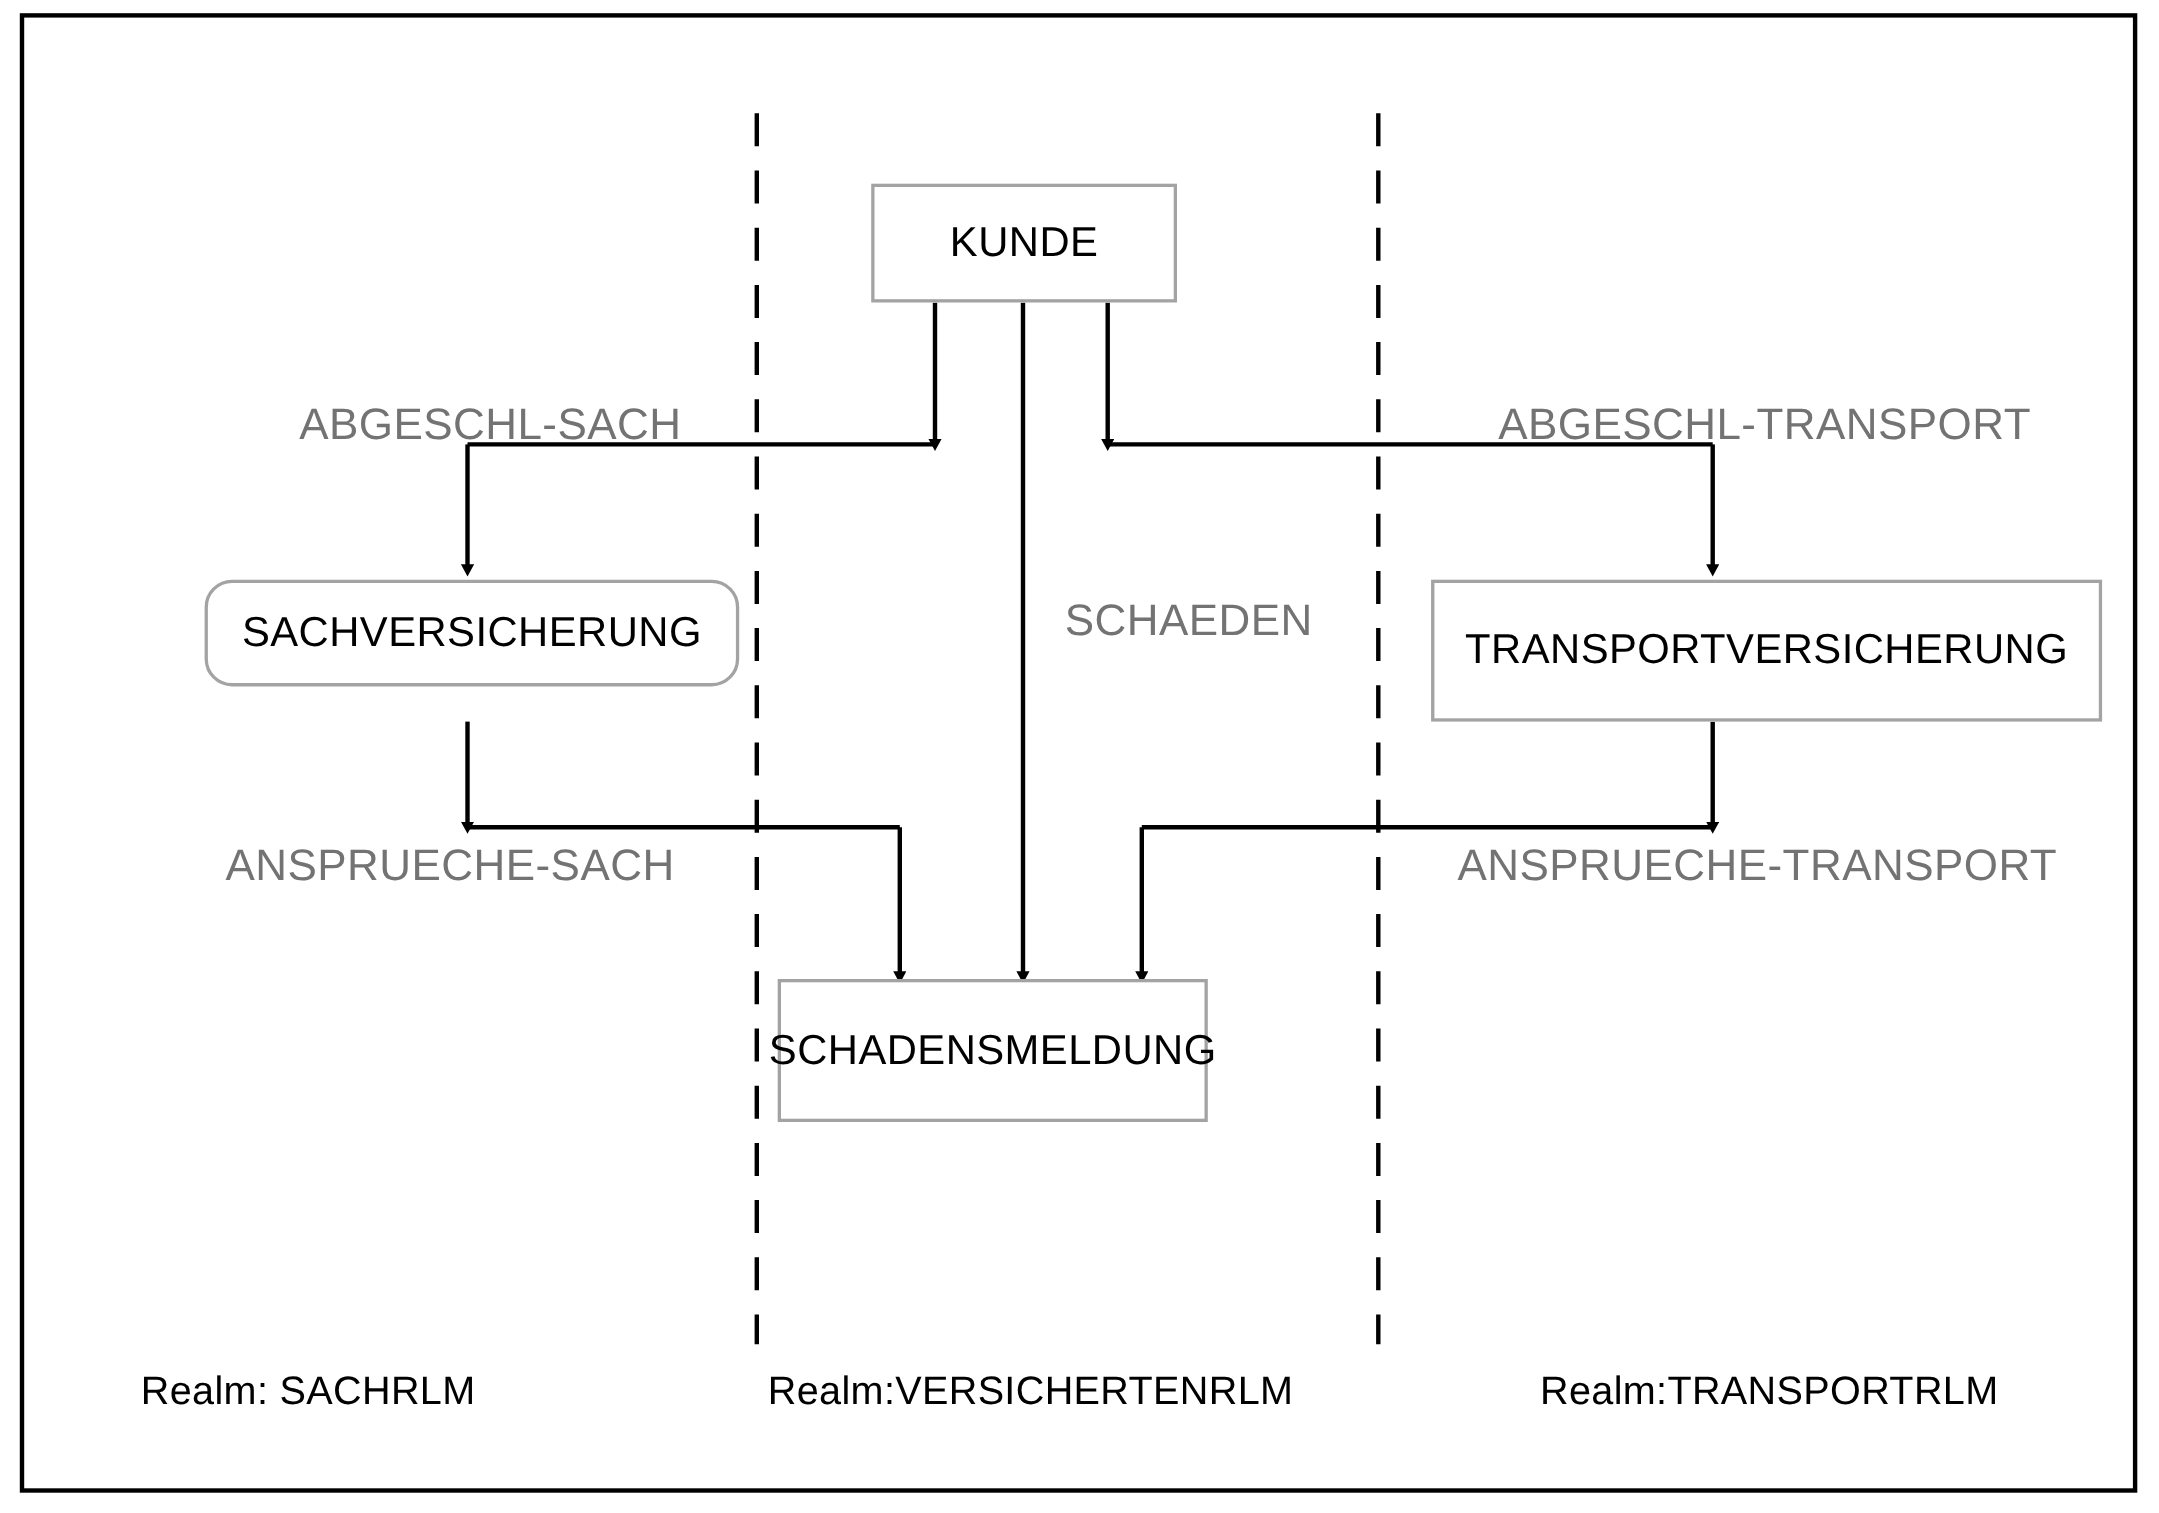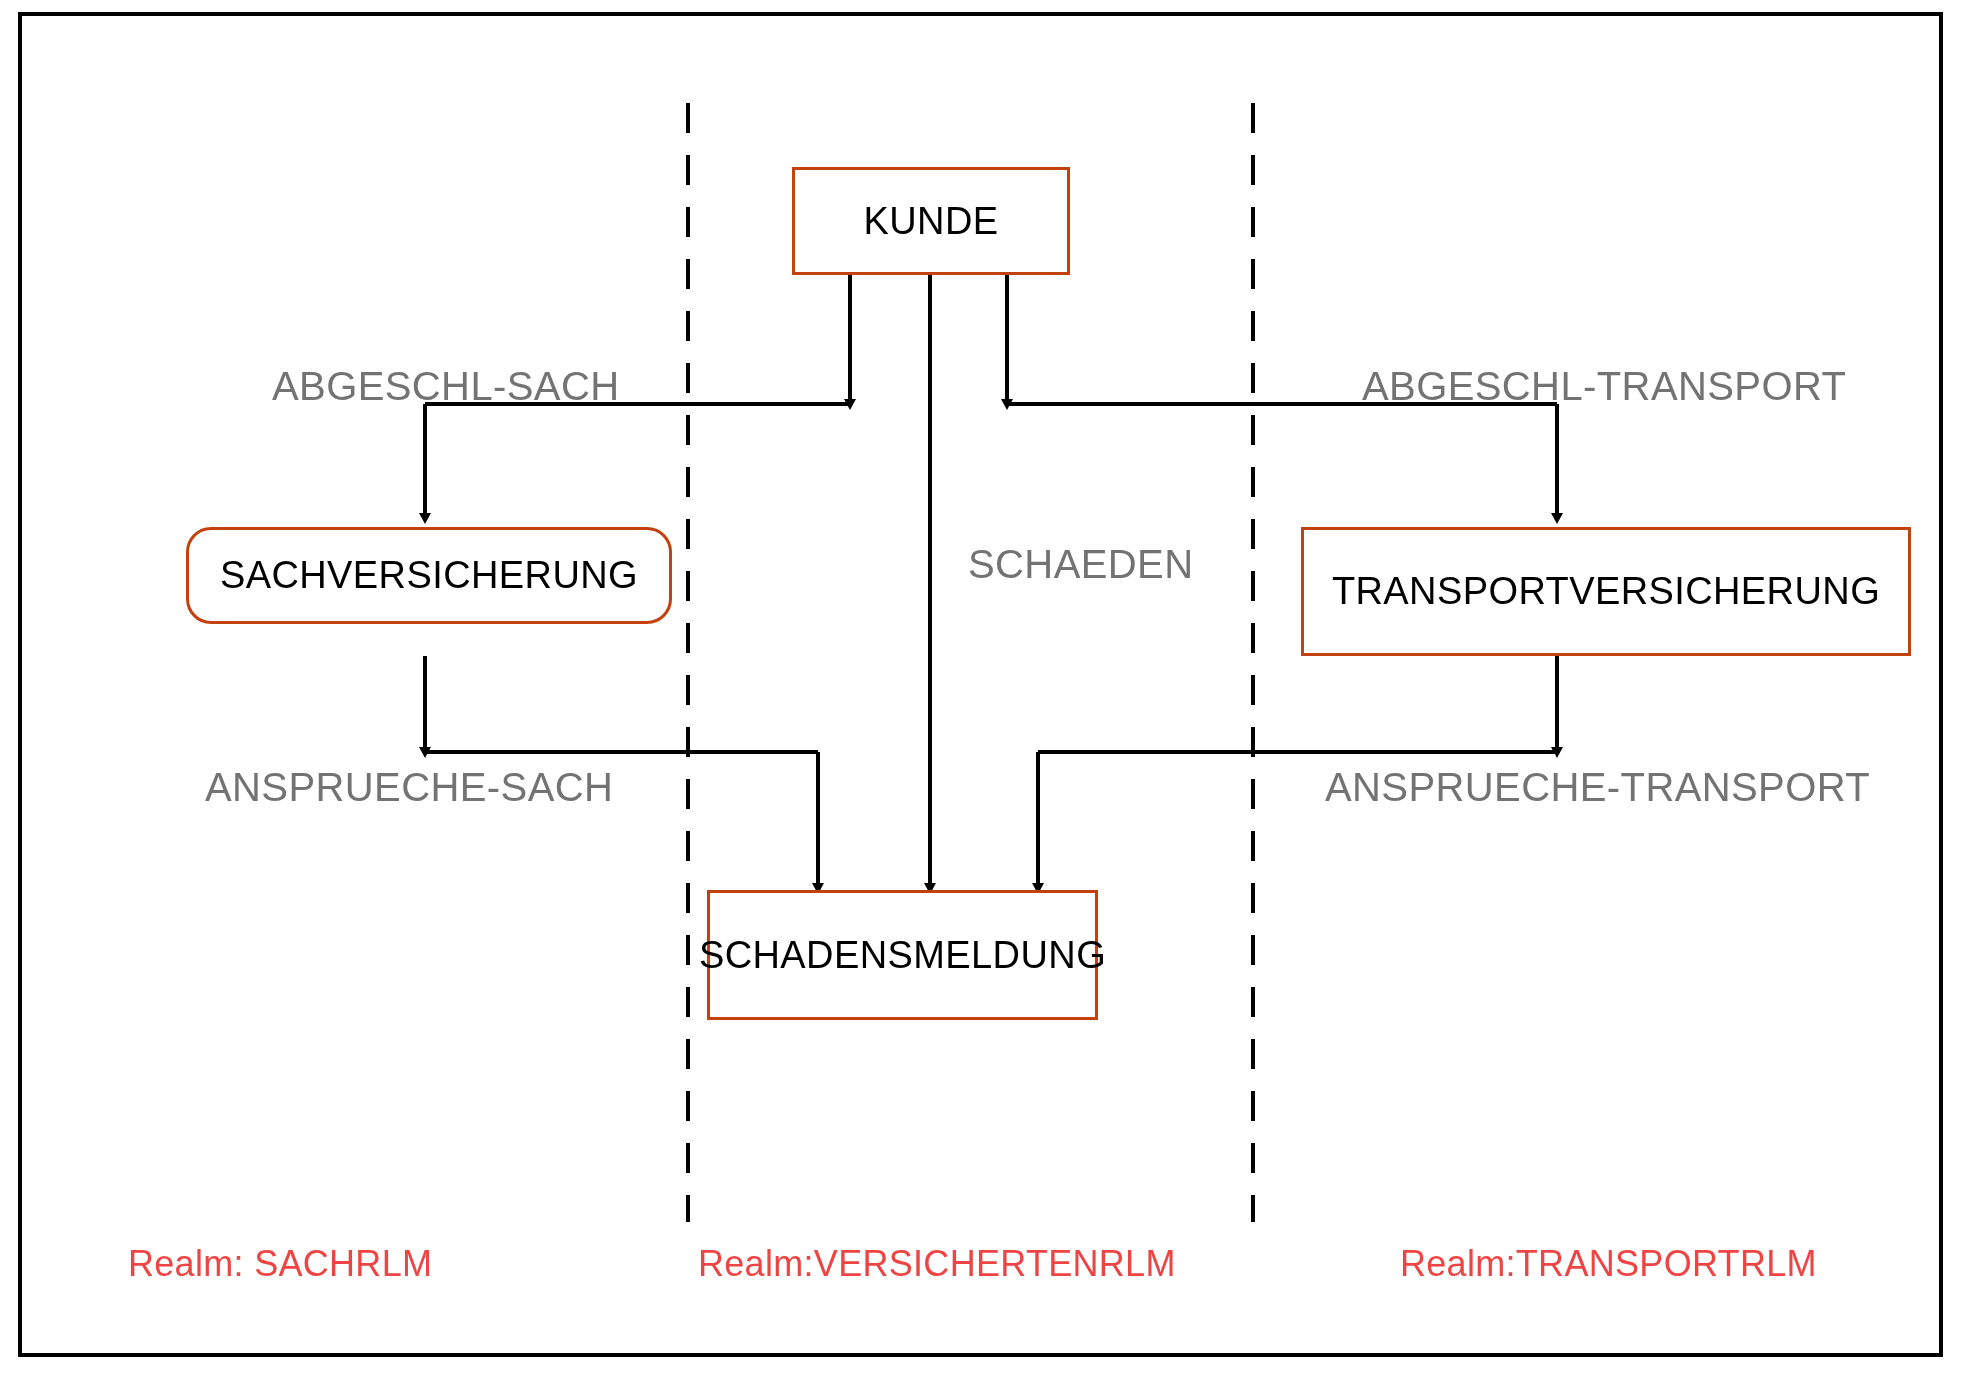--- a/index.html
+++ b/index.html
@@ -30,41 +30,41 @@
   svg.layer {
     position: absolute;
     left: 0;
     top: 0;
     width: 1963px;
     height: 1375px;
     pointer-events: none;
   }
   .node {
     position: absolute;
-    border: 3px solid #c2410c;
+    border: 3px solid #a3a3a3;
     background: #ffffff;
     box-sizing: border-box;
     display: flex;
     align-items: center;
     justify-content: center;
     color: #000000;
     font-size: 38px;
     letter-spacing: 0.4px;
     white-space: nowrap;
   }
   .lbl {
     position: absolute;
     color: #737373;
     font-size: 40px;
     white-space: nowrap;
     letter-spacing: 0.4px;
   }
   .realm-lbl {
     position: absolute;
-    color: #ef4444;
+    color: #000000;
     font-size: 36px;
     white-space: nowrap;
     letter-spacing: 0.3px;
   }
 </style>
 </head>
 <body>
 
 <div id="canvas">
 

